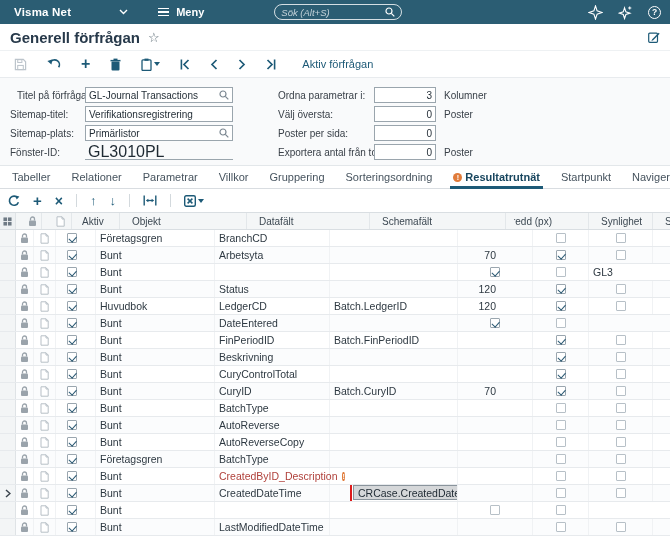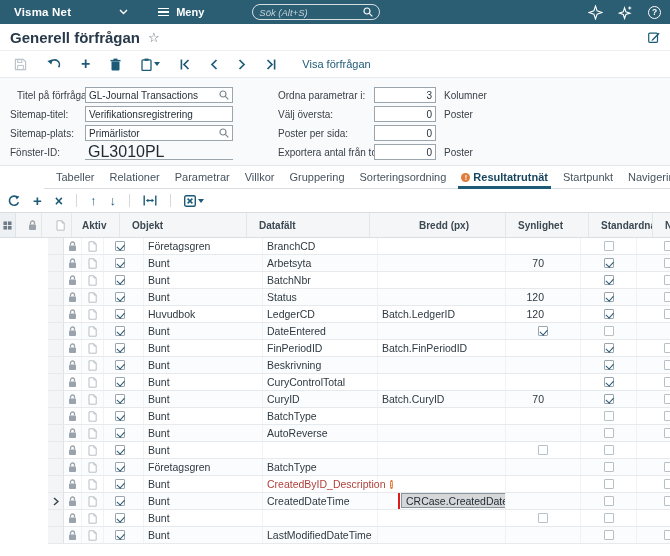--- a/index.html
+++ b/index.html
@@ -11,21 +11,21 @@
   body{font-family:"Liberation Sans","DejaVu Sans",sans-serif;background:#fff;color:var(--ink);}
   svg{display:block;}
 
   
   .topbar{height:24px;background:var(--bar);display:flex;align-items:center;color:#fff;}
   .brand{margin-left:14px;font-size:11.5px;font-weight:bold;letter-spacing:.2px;}
   .topchev{margin-left:48px;}
   .hamburger{margin-left:30px;display:flex;flex-direction:column;gap:2px;}
   .hamburger i{display:block;width:11px;height:1.6px;background:#fff;}
   .meny{margin-left:7px;font-size:11px;font-weight:bold;}
-  .searchpill{margin-left:48px;width:128px;height:16px;border:1px solid rgba(255,255,255,.8);border-radius:9px;
+  .searchpill{margin-left:70px;width:128px;height:16px;border:1px solid rgba(255,255,255,.8);border-radius:9px;
     display:flex;align-items:center;padding:0 6px;}
   .searchpill .ph{flex:1;font-size:9.5px;font-style:italic;color:#c3d2d9;white-space:nowrap;overflow:hidden;}
   .topspacer{flex:1;}
   .topicons{display:flex;align-items:center;gap:15px;margin-right:9px;}
   .helpcircle{width:13px;height:13px;border:1.3px solid #fff;border-radius:50%;display:flex;align-items:center;justify-content:center;
     font-size:8.5px;font-weight:bold;color:#fff;}
 
   
   .titlerow{height:27px;display:flex;align-items:center;padding:0 10px;border-bottom:1px solid #eef1f3;}
   .pagetitle{font-size:15px;font-weight:600;color:#27394a;}
@@ -49,40 +49,40 @@
   .rlabel{width:96px;color:#3a4149;white-space:nowrap;overflow:hidden;}
   .finput{height:16px;background:#fff;border:1px solid #9aa5ad;display:flex;align-items:center;padding:0 3px;}
   .finput.wide{width:148px;}
   .finput .fval{flex:1;font-size:10px;color:#1f2a33;white-space:nowrap;overflow:hidden;}
   .finput.num{width:62px;}
   .finput.num .fval{text-align:right;}
   .freadonly{width:148px;height:16px;border-bottom:1px solid #9aa5ad;display:flex;align-items:center;padding:0 3px;font-size:16px;color:#1f2a33;}
   .fsuffix{margin-left:8px;color:#3a4149;}
 
   
-  .tabs{height:23px;display:flex;align-items:flex-end;gap:15px;padding:0 0 0 12px;border-bottom:1px solid #d9dde1;margin-left:44px;}
+  .tabs{height:23px;display:flex;align-items:flex-end;gap:21px;padding:0 0 0 12px;border-bottom:1px solid #d9dde1;}
   .tab{position:relative;font-size:11px;color:#46535e;padding-bottom:5px;white-space:nowrap;cursor:pointer;display:flex;align-items:center;}
   .tab.active{color:#17455e;font-weight:bold;}
   .tab.active::after{content:"";position:absolute;left:-3px;right:-3px;bottom:-1px;height:3px;background:var(--accent);}
   .badge{display:inline-flex;align-items:center;justify-content:center;width:9px;height:9px;border-radius:50%;
     background:var(--badge);color:#fff;font-size:7px;font-weight:bold;line-height:1;}
   .tab .badge{margin-right:3px;}
 
   
   .gridbar{height:23px;display:flex;align-items:center;gap:13px;padding-left:8px;}
   .gbtn{display:flex;align-items:center;gap:2px;cursor:pointer;font-size:12px;color:var(--accent);font-weight:bold;}
   .vsep{width:1px;height:13px;background:#d3d9dd;}
   .glyphbtn{font-size:13px;font-weight:bold;color:var(--accent);line-height:1;}
 
   
   .ghead,.grow{display:grid;grid-template-columns:16px 18px 22px 40px 119px 115px 128px 75px 56px 64px 17px;align-items:center;}
-  .ghead{height:26px;background:#f4f6f7;border-top:1px solid var(--border);border-bottom:1px solid var(--border);
-    font-size:10px;font-weight:bold;color:var(--hdr);gap:8px;}
+  .ghead{height:18px;background:#f4f6f7;border-top:1px solid var(--border);border-bottom:1px solid var(--border);
+    font-size:10px;font-weight:normal;color:var(--hdr);gap:8px;}
   .ghead .cell{height:100%;display:flex;align-items:center;border-right:1px solid #e3e7ea;overflow:hidden;white-space:nowrap;}
-  .grow{height:17px;border-bottom:1px solid var(--rowline);font-size:10.5px;background:#fff;margin-left:48px;}
+  .grow{height:17px;border-bottom:1px solid var(--rowline);font-size:10.5px;background:#fff;}
   .grow:nth-child(even){background:#fbfcfd;}
   .grow .cell{height:100%;display:flex;align-items:center;border-right:1px solid #f0f2f4;white-space:nowrap;}
   .cell.gutter{background:#f3f5f6;border-right:1px solid #dfe3e6 !important;justify-content:center;}
   .ghead .cell.gutter{background:#eef1f3;}
   .cell.icon-c{justify-content:center;}
   .cell.h{padding-left:4px;}
   .cell.h.h-aktiv{padding-left:2px;}
   .cell.h.h-bredd{justify-content:flex-end;padding-right:36px;}
   .c-aktiv{padding-left:11px;}
   .c-objekt,.c-datafalt,.c-schemafalt,.c-navig{padding-left:4px;overflow:hidden;}
@@ -206,21 +206,21 @@
     <svg width="8" height="11" viewBox="0 0 8 11">
         <path d="M1.5 1L6 5.5 1.5 10" fill="none" stroke="#1d5a77" stroke-width="1.7"></path>
       </svg>
   </span>
   <span class="tbtn">
     <svg width="10" height="11" viewBox="0 0 10 11">
         <path d="M1.5 1L6 5.5 1.5 10" fill="none" stroke="#1d5a77" stroke-width="1.7"></path>
         <rect x="7.8" y="0.5" width="1.6" height="10" fill="#1d5a77"></rect>
       </svg>
   </span>
-  <span class="viewlink">Visa förfrågan</span>
+  <span class="viewlink">Aktiv förfrågan</span>
 </div>
 
 <div class="form-area">
   <div class="fcol left">
     <div class="frow">
       <span class="flabel req"><span>Titel på förfrågan:</span></span>
       <span class="finput wide">
         <span class="fval">GL-Journal Transactions</span>
         <span>
             <svg width="10" height="10" viewBox="0 0 10 10">
@@ -349,20 +349,21 @@
   </div>
   <div class="cell icon-c">
     <svg width="9" height="11" viewBox="0 0 9 11">
         <path d="M1 0.8h5l2.2 2.2v7.2H1z" fill="#fff" stroke="#b7bfc6" stroke-width="1"></path>
         <path d="M6 0.8v2.2h2.2" fill="none" stroke="#b7bfc6" stroke-width="1"></path>
       </svg>
   </div>
   <div class="cell h h-aktiv">Aktiv</div>
   <div class="cell h">Objekt</div>
   <div class="cell h">Datafält</div>
+  <div class="cell h">Schemafält</div>
   <div class="cell h h-bredd">Bredd (px)</div>
   <div class="cell h">Synlighet</div>
   <div class="cell h">Standardnavig</div>
   <div class="cell h" style="border-right:none;">Navig</div>
 </div>
 <div id="grid-body">
     <div class="grow">
     <div class="cell gutter">
       <svg class="rowind" width="6" height="9" viewBox="0 0 6 9">
           <path d="M1 1l4 3.5L1 8" fill="none" stroke="#3a444d" stroke-width="1.5"></path>
@@ -455,24 +456,20 @@
     <div class="cell icon-c">
       <svg width="9" height="11" viewBox="0 0 9 11">
           <path d="M1 0.8h5l2.2 2.2v7.2H1z" fill="#fff" stroke="#b7bfc6" stroke-width="1"></path>
           <path d="M6 0.8v2.2h2.2" fill="none" stroke="#b7bfc6" stroke-width="1"></path>
         </svg>
     </div>
     <div class="cell c-aktiv">
         <span class="cb checked"></span>
       </div>
     <div class="cell c-objekt">Bunt</div>
-    <div class="cell c-datafalt">
-        <span class="t">BatchNbr</span>
-        <span class="badge">!</span>
-      </div>
     <div class="cell c-schemafalt">
       <span class="plain"></span>
 
     </div>
     <div class="cell c-bredd"></div>
     <div class="cell c-syn">
         <span class="cb checked"></span>
       </div>
     <div class="cell c-std">
         <span class="cb"></span>
@@ -841,20 +838,24 @@
     <div class="cell icon-c">
       <svg width="9" height="11" viewBox="0 0 9 11">
           <path d="M1 0.8h5l2.2 2.2v7.2H1z" fill="#fff" stroke="#b7bfc6" stroke-width="1"></path>
           <path d="M6 0.8v2.2h2.2" fill="none" stroke="#b7bfc6" stroke-width="1"></path>
         </svg>
     </div>
     <div class="cell c-aktiv">
         <span class="cb checked"></span>
       </div>
     <div class="cell c-objekt">Bunt</div>
+    <div class="cell c-datafalt">
+        <span class="t">AutoReverseCopy</span>
+        <span class="badge">!</span>
+      </div>
     <div class="cell c-schemafalt">
       <span class="plain"></span>
 
     </div>
     <div class="cell c-bredd"></div>
     <div class="cell c-syn">
         <span class="cb"></span>
       </div>
     <div class="cell c-std">
         <span class="cb"></span>

